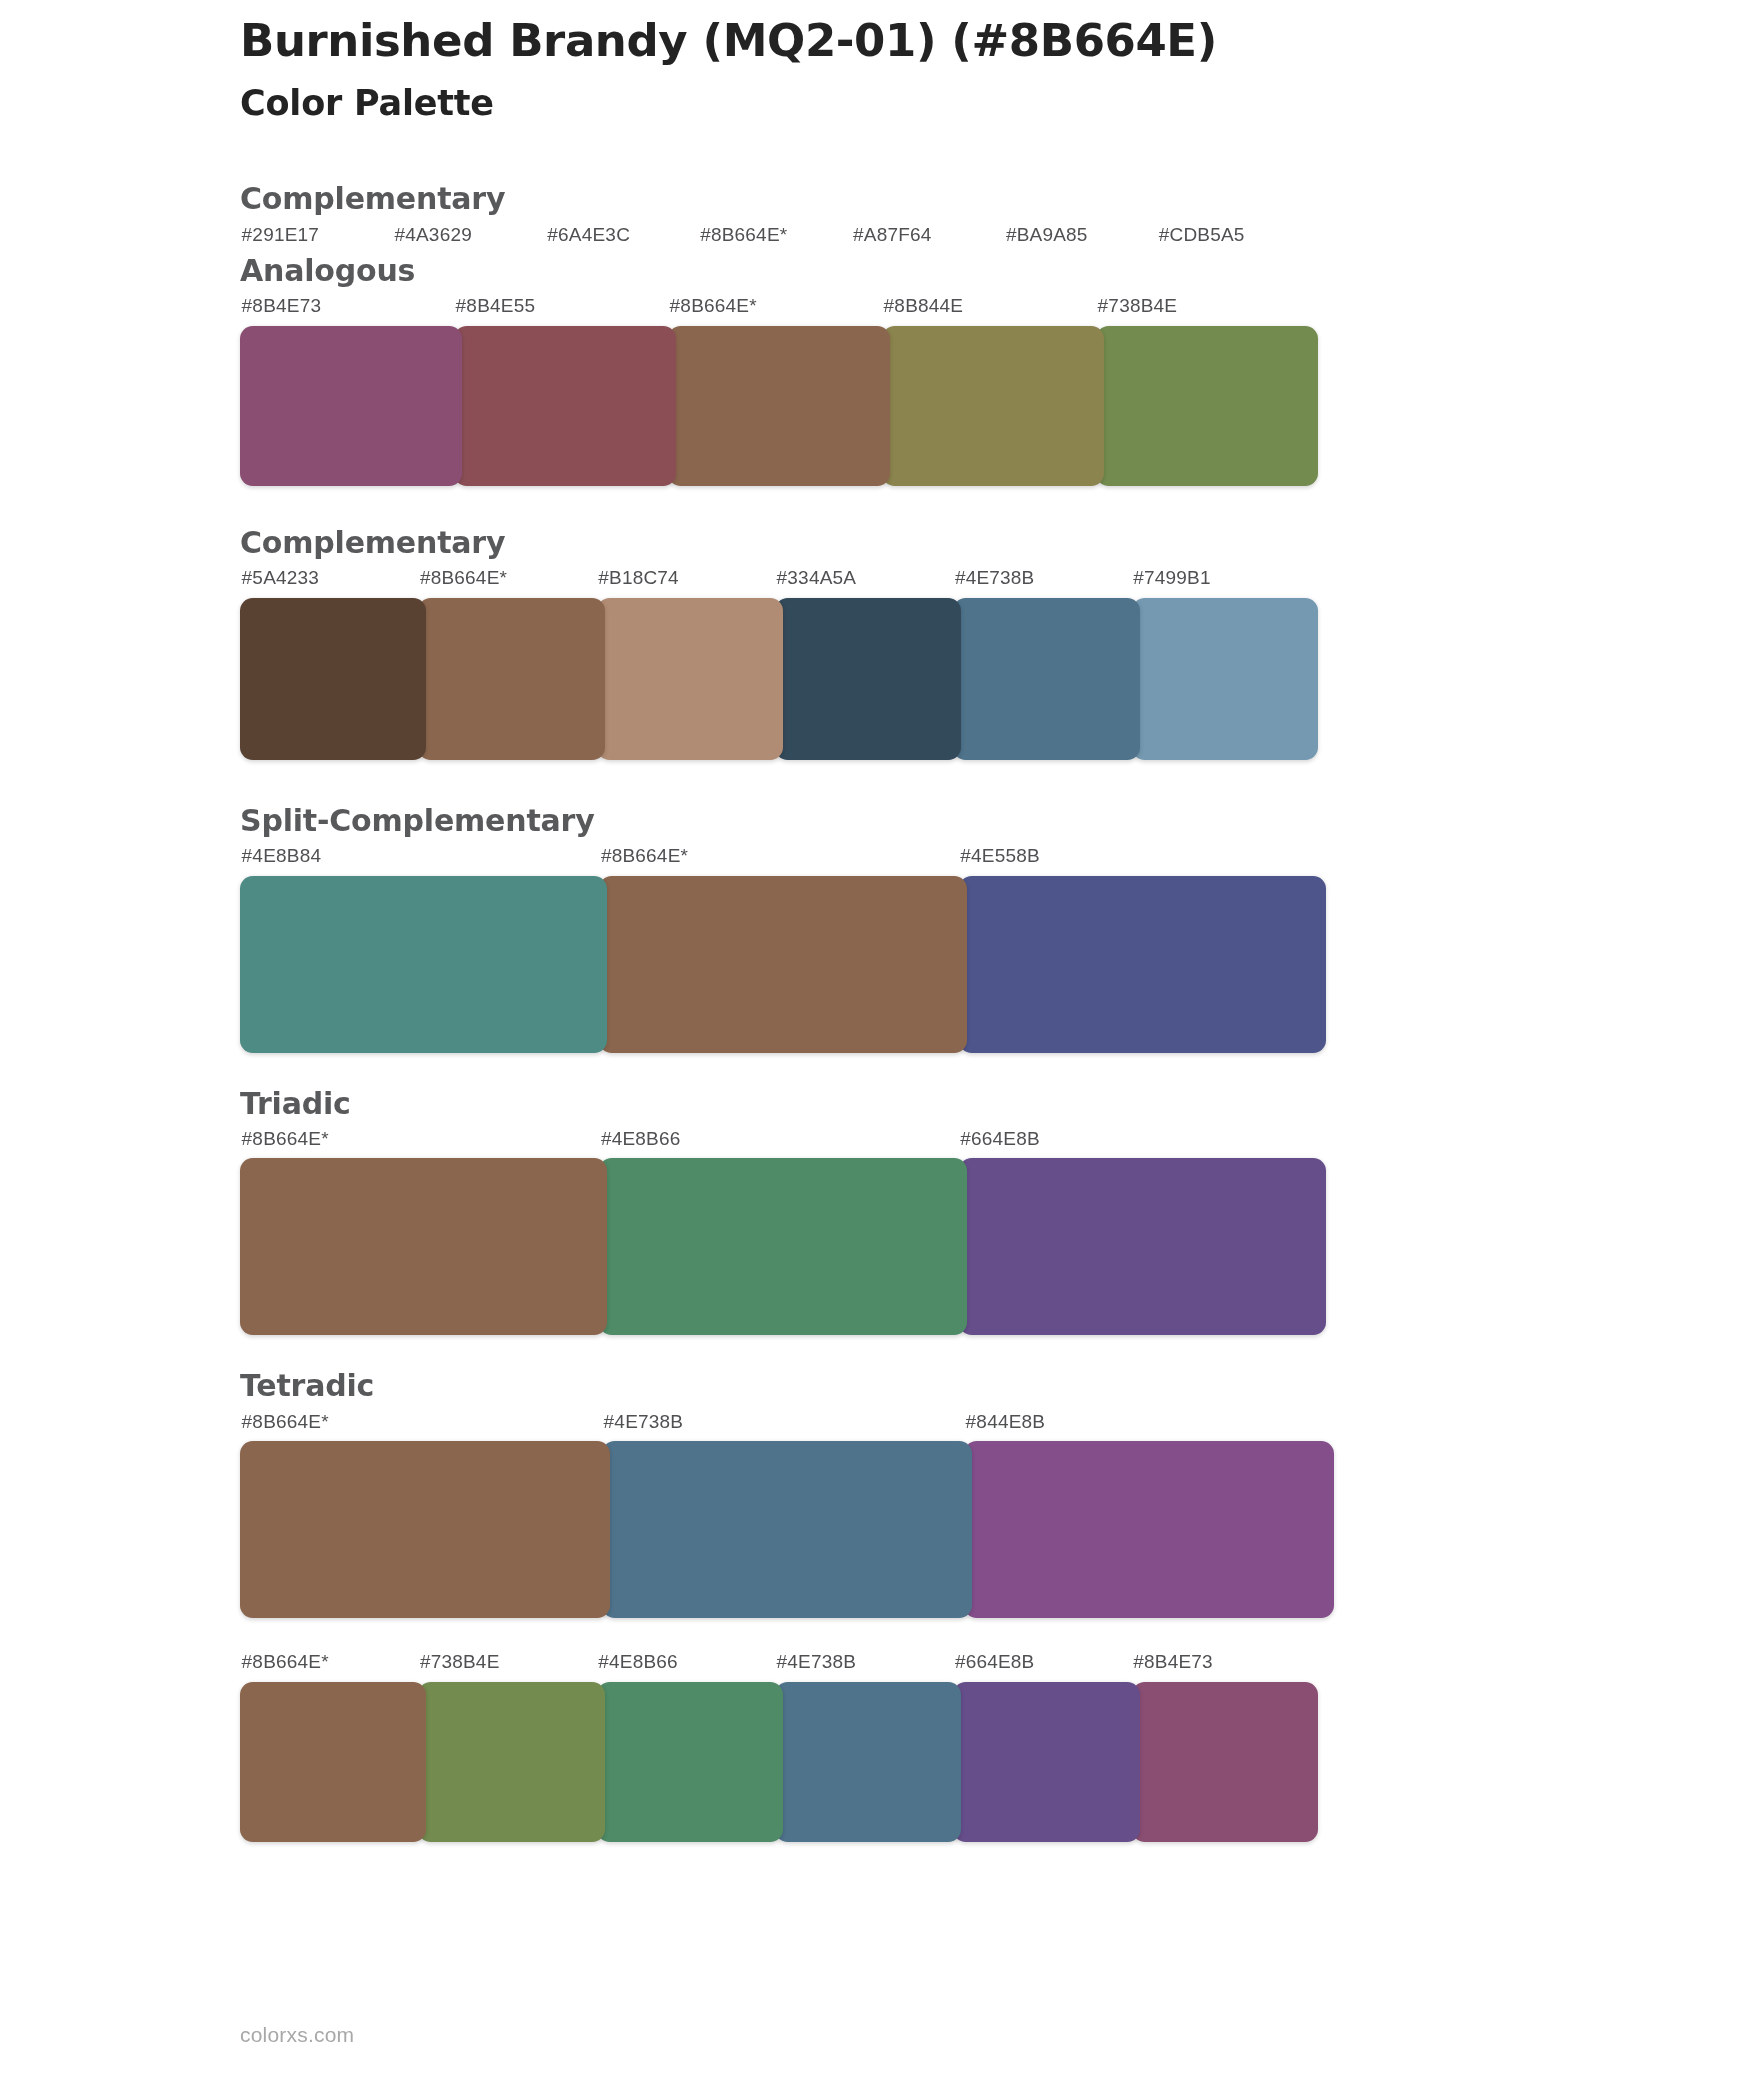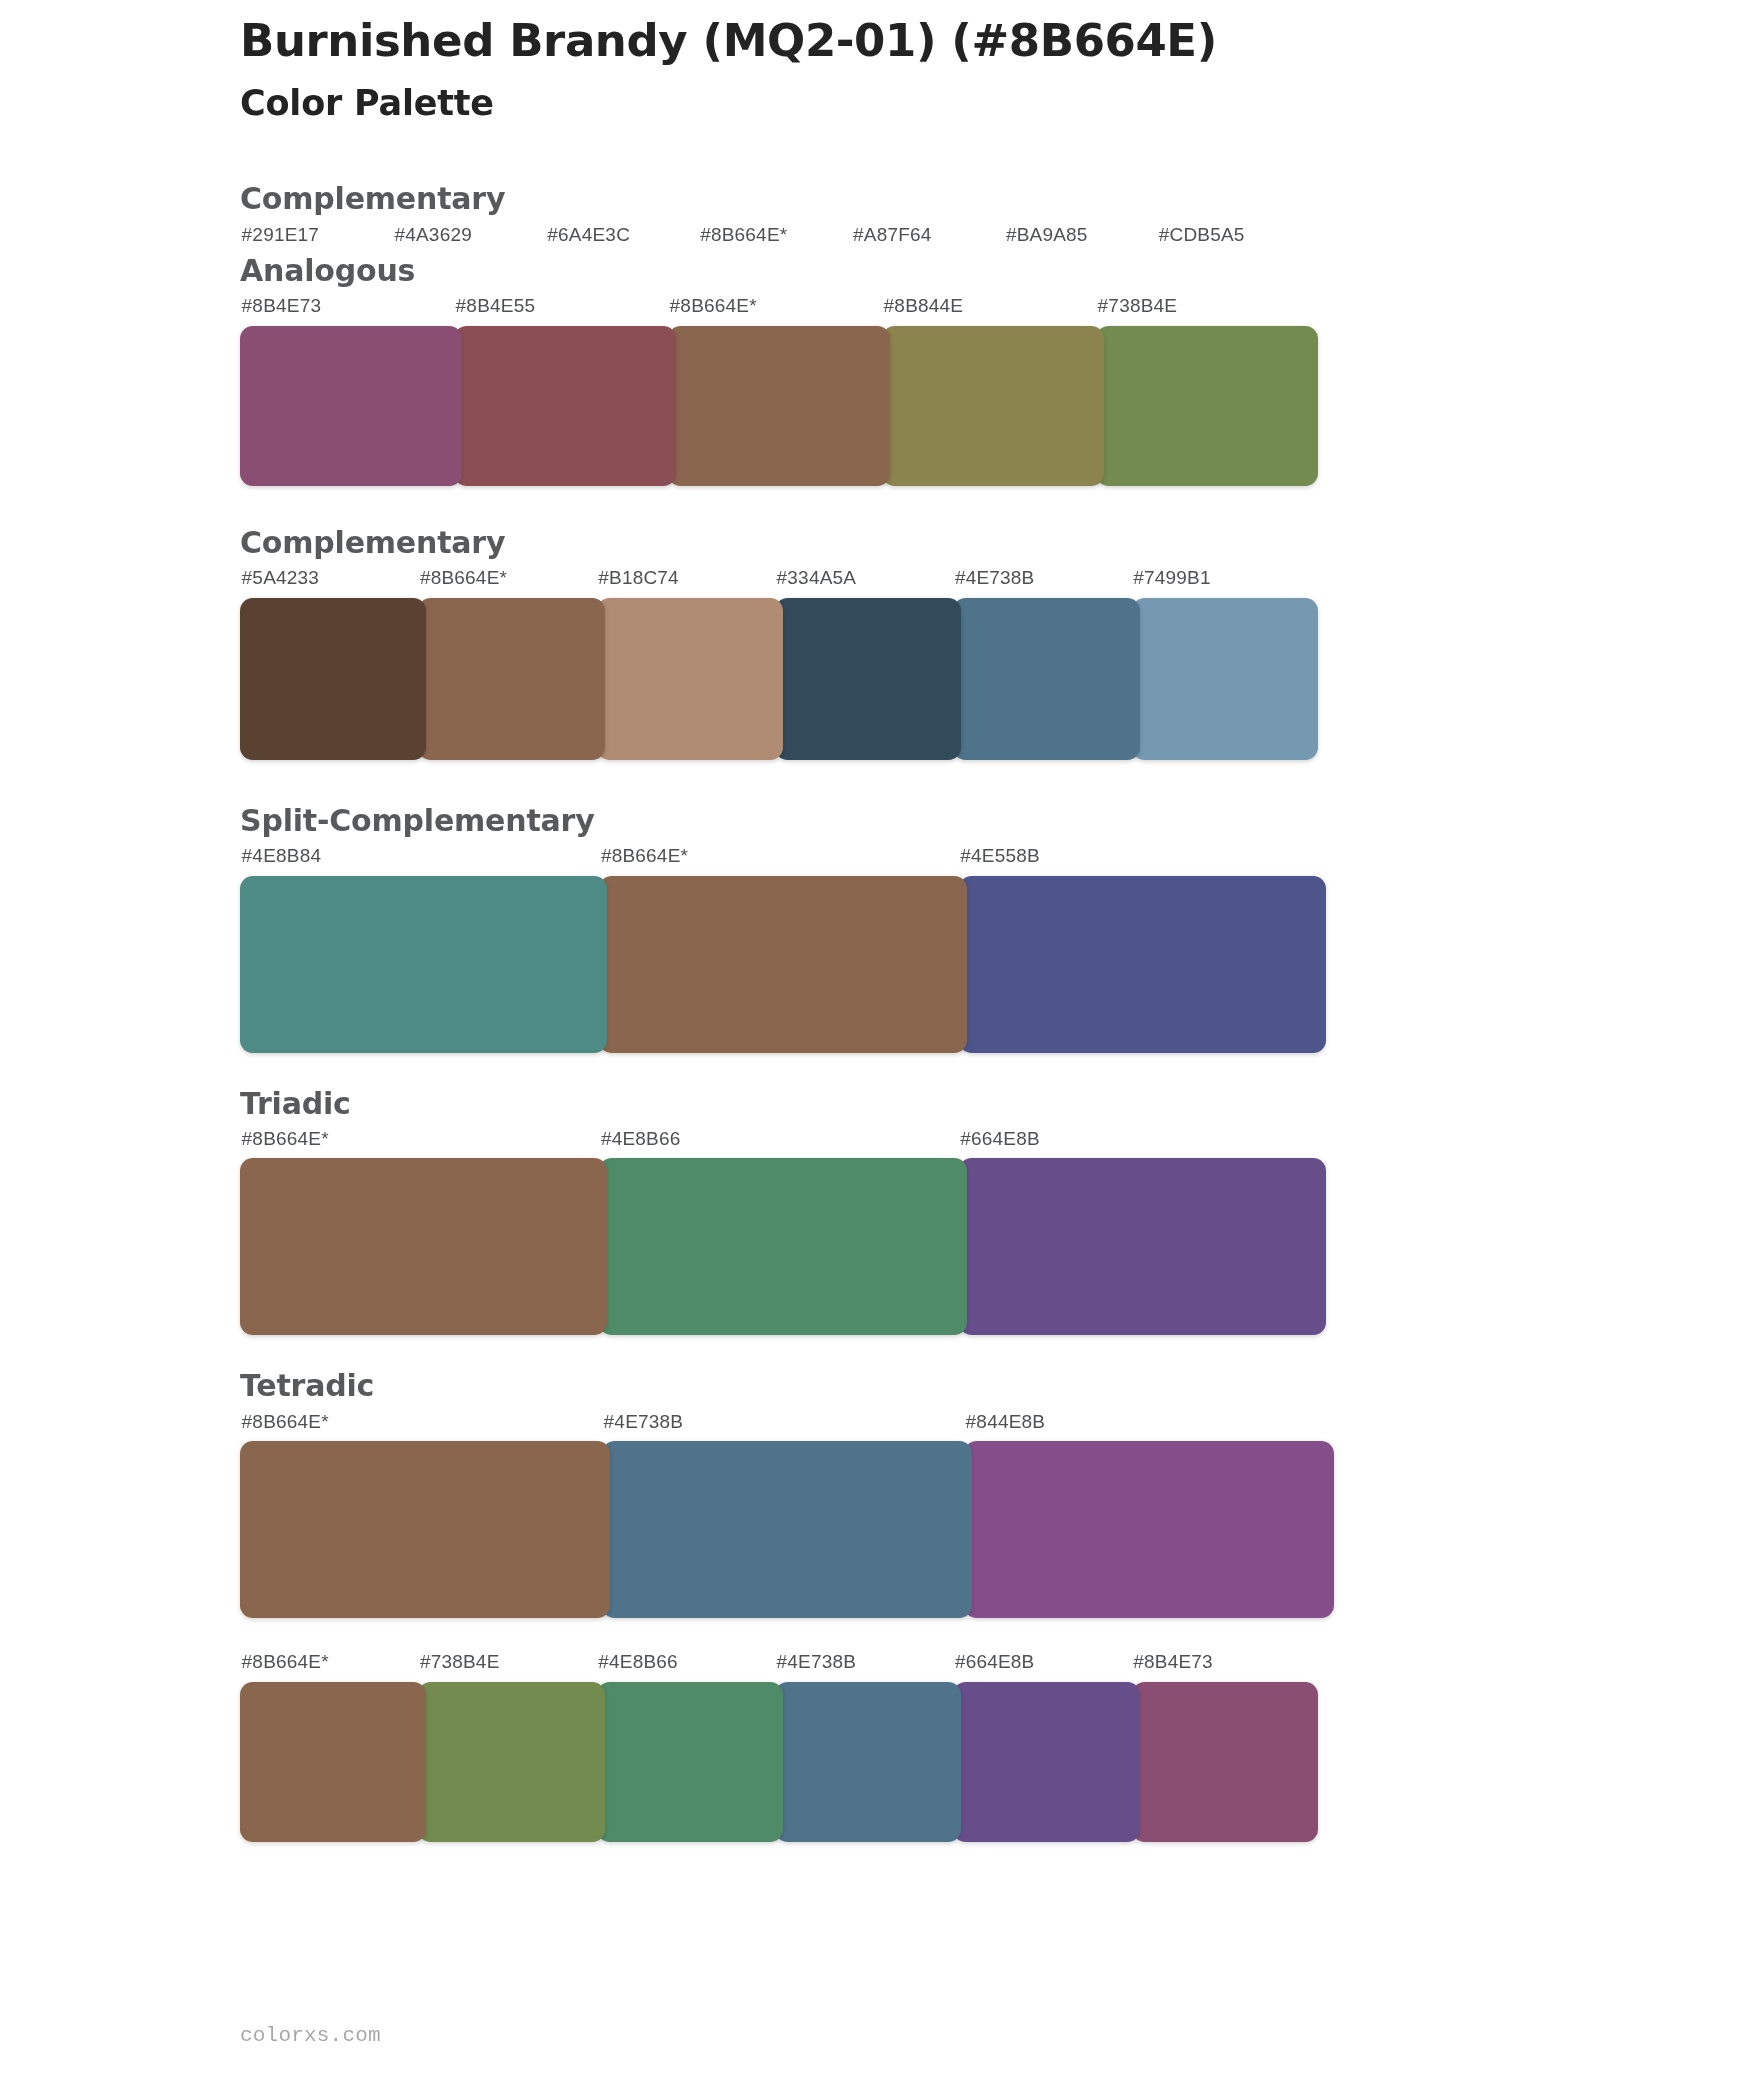--- a/index.html
+++ b/index.html
@@ -112,21 +112,21 @@
   .sec-split { margin-bottom: 34px; }
   .sec-triadic { margin-bottom: 34px; }
   .sec-tetradic { margin-bottom: 34px; }
   .sec-hexadic { margin-bottom: 0; }
 
   
   .footer {
     position: absolute;
     left: 240px;
     bottom: 30px;
-    font-family: Liberation Mono, monospace;
+    font-family: Liberation Sans, sans-serif;
     font-size: 21px;
     color: #a8a8a8;
     letter-spacing: 0.2px;
   }
 </style>
 </head>
 <body>
 
 <div class="page">
 

